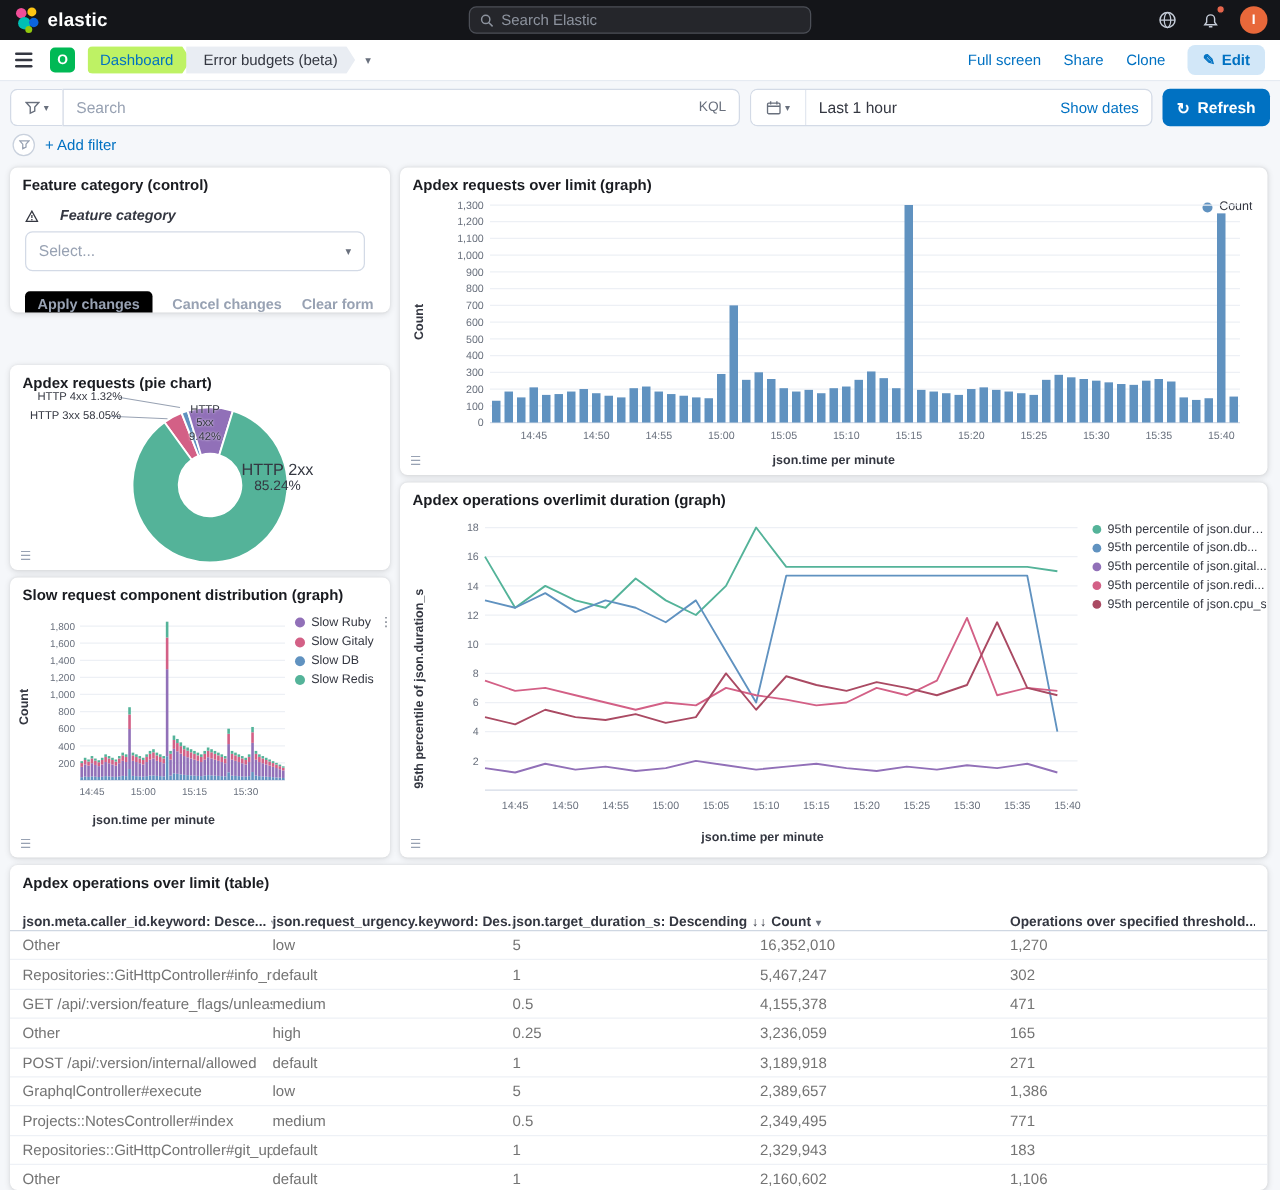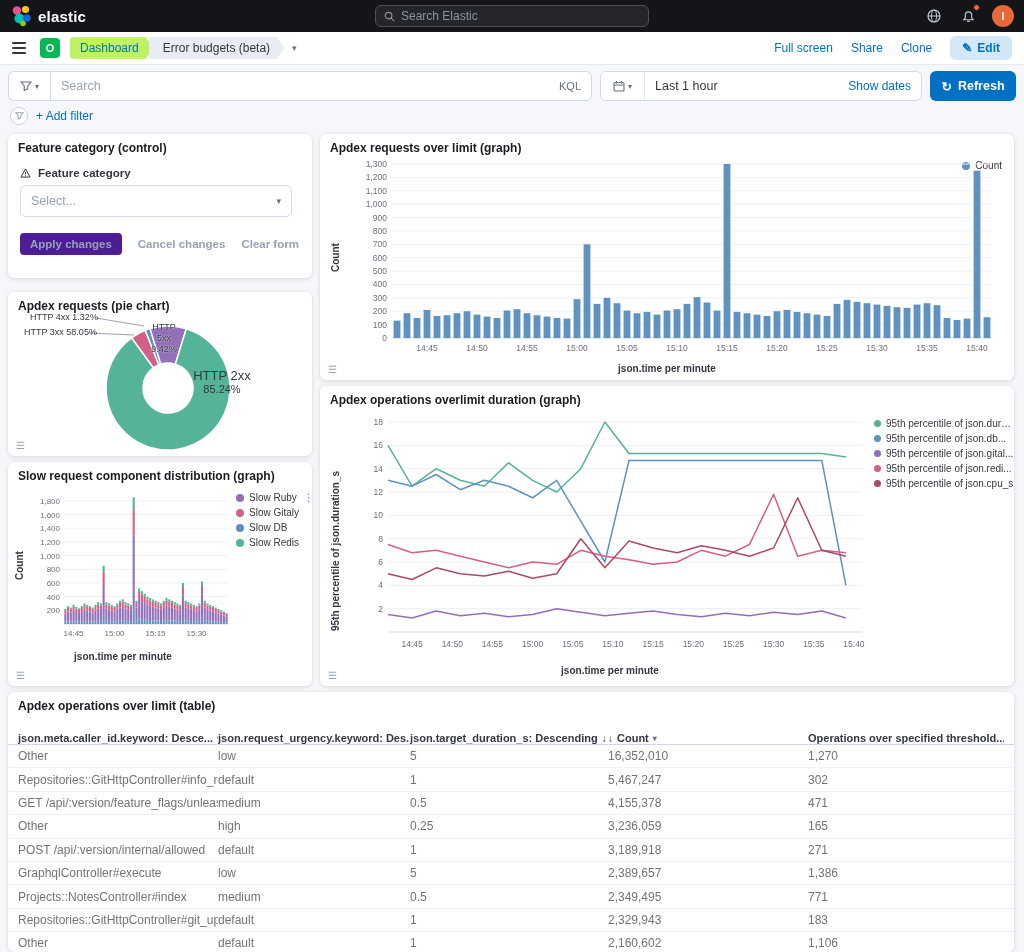--- a/index.html
+++ b/index.html
@@ -48,25 +48,25 @@
 .addfilter{font-size:12px;color:#0071c2;cursor:pointer;text-decoration:none;}
 
 
 .panel{position:absolute;background:#fff;border-radius:6px;box-shadow:0 1px 5px rgba(0,0,0,.12),0 0 2px rgba(0,0,0,.06);overflow:hidden;}
 .panel-title{font-size:12px;font-weight:700;color:#1a1c21;padding:7px 10px 2px;}
 .panel-opts{position:absolute;left:8px;bottom:5px;color:#98a2b3;font-size:10px;cursor:pointer;line-height:1;}
 .xlabel{position:absolute;left:0;right:0;text-align:center;font-size:10px;font-weight:700;color:#343741;}
 .ylabel-v{position:absolute;transform:rotate(-90deg);transform-origin:left top;font-size:10px;font-weight:700;color:#343741;white-space:nowrap;}
 
 
-.ctl-label{display:flex;align-items:center;gap:7px;font-size:11.5px;font-weight:700;color:#343741;margin:10px 12px 6px;}
+.ctl-label{display:flex;align-items:center;gap:17px;font-size:11.5px;font-weight:700;color:#343741;margin:10px 12px 6px;font-style:italic;}
 .ctl-select{margin:0 12px;width:272px;height:32px;border:1px solid #d3dae6;border-radius:6px;background:#fff;display:flex;align-items:center;justify-content:space-between;padding:0 10px;cursor:pointer;}
 .ctl-select .ph{font-size:12.5px;color:#98a2b3;text-align:right;}
 .ctl-btns{display:flex;align-items:center;gap:16px;margin:16px 12px 0;}
-.btn-disabled{background:#4c1d95;color:#98a2b3;border:none;border-radius:4px;padding:5px 10px;font-size:11.5px;font-weight:600;cursor:pointer;font-family:"Liberation Sans",sans-serif;}
+.btn-disabled{background:#000000;color:#98a2b3;border:none;border-radius:4px;padding:5px 10px;font-size:11.5px;font-weight:600;cursor:pointer;font-family:"Liberation Sans",sans-serif;}
 .btn-text{background:none;border:none;color:#98a2b3;font-size:11.5px;font-weight:600;cursor:pointer;font-family:"Liberation Sans",sans-serif;}
 
 
 .legend-col{position:absolute;display:flex;flex-direction:column;gap:4px;}
 .legend-item{display:flex;align-items:center;gap:5px;cursor:pointer;}
 .ldot{width:8px;height:8px;border-radius:50%;flex:0 0 auto;}
 .ltext{font-size:10px;color:#343741;white-space:nowrap;overflow:hidden;text-overflow:ellipsis;max-width:128px;}
 .menu-dots{color:#69707d;font-size:10px;margin-left:2px;}
 .legend-top{position:absolute;right:12px;top:26px;display:flex;align-items:center;gap:5px;}
 
@@ -182,21 +182,21 @@
 </div>
 <div class="addrow">
   <span class="pill-icon">
     <svg width="9" height="8" viewBox="0 0 12 11">
         <path d="M1 1h10L7.8 4.6v3.2L4.2 9.5V4.6L1 1z" fill="none" stroke="#98a2b3" stroke-width="1.4"></path>
       </svg>
   </span>
   <a class="addfilter">+ Add filter</a>
 </div>
 
-<div class="panel" style="left:8px;top:134px;width:304px;height:144px;">
+<div class="panel" style="left:8px;top:134px;width:304px;height:116px;">
   <div class="panel-title">Feature category (control)</div>
   <div class="ctl-label">
     <svg width="11" height="10" viewBox="0 0 12 11">
       <path d="M6 1 11 10H1L6 1z" fill="none" stroke="#343741" stroke-width="1.1"></path>
         <line x1="6" y1="4.4" x2="6" y2="7" stroke="#343741" stroke-width="1.1"></line>
         <circle cx="6" cy="8.6" r=".7" fill="#343741"></circle>
     </svg>
     <span>Feature category</span>
   </div>
   <div class="ctl-select">

